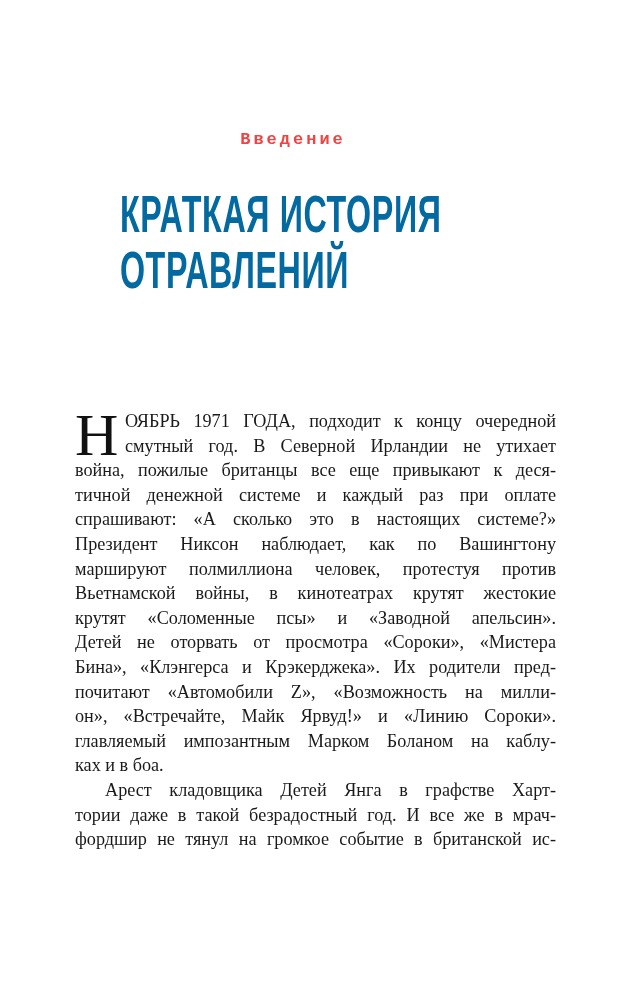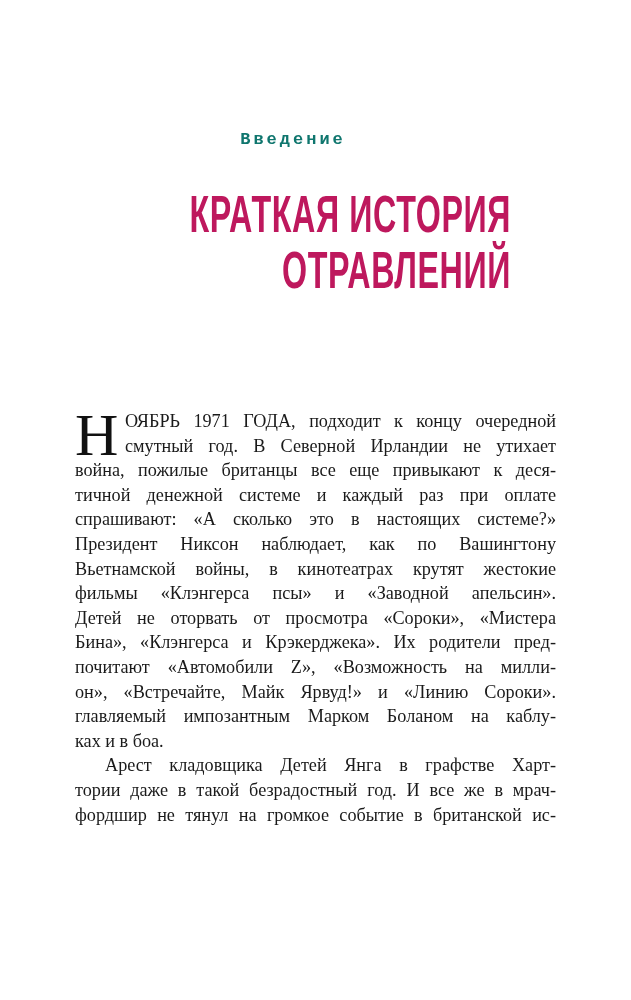--- a/index.html
+++ b/index.html
@@ -17,31 +17,31 @@
   .chapter-label {
     position: absolute;
     top: 130px;
     left: 0;
     width: 586px;
     text-align: center;
     font-family: "Liberation Mono", "DejaVu Sans Mono", monospace;
     font-weight: bold;
     font-size: 17px;
     letter-spacing: 3px;
-    color: #0f766e;
+    color: #ef4444;
   }
   .chapter-title {
     position: absolute;
     top: 186px;
     left: 0;
     width: 631px;
-    text-align: right;
+    text-align: left;
     font-family: "Liberation Sans", "DejaVu Sans", sans-serif;
     font-weight: bold;
-    color: #be185d;
+    color: #0369a1;
   }
   .chapter-title .title-line {
     display: block;
     font-size: 52px;
     line-height: 56px;
     letter-spacing: 1px;
     transform: scaleX(0.62);
     transform-origin: center;
     white-space: nowrap;
   }
@@ -91,22 +91,23 @@
 </div>
 
 <div class="body-text">
   <span class="dropcap">Н</span>
   <span class="line dropcap-line">ОЯБРЬ 1971 ГОДА, подходит к концу очередной</span>
   <span class="line dropcap-line">смутный год. В Северной Ирландии не утихает</span>
   <span class="line">война, пожилые британцы все еще привыкают к деся-</span>
   <span class="line">тичной денежной системе и каждый раз при оплате</span>
   <span class="line">спрашивают: «А сколько это в настоящих системе?»</span>
   <span class="line">Президент Никсон наблюдает, как по Вашингтону</span>
+  <span class="line">маршируют полмиллиона человек, протестуя против</span>
   <span class="line">Вьетнамской войны, в кинотеатрах крутят жестокие</span>
-  <span class="line">фильмы «Клэнгерса псы» и «Заводной апельсин».</span>
+  <span class="line">крутят «Соломенные псы» и «Заводной апельсин».</span>
   <span class="line">Детей не оторвать от просмотра «Сороки», «Мистера</span>
   <span class="line">Бина», «Клэнгерса и Крэкерджека». Их родители пред-</span>
   <span class="line">почитают «Автомобили Z», «Возможность на милли-</span>
   <span class="line">он», «Встречайте, Майк Ярвуд!» и «Линию Сороки».</span>
   <span class="line">главляемый импозантным Марком Боланом на каблу-</span>
   <span class="line last">ках и в боа.</span>
   <span class="line indent">Арест кладовщика Детей Янга в графстве Харт-</span>
   <span class="line">тории даже в такой безрадостный год. И все же в мрач-</span>
   <span class="line">фордшир не тянул на громкое событие в британской ис-</span>
 </div>

